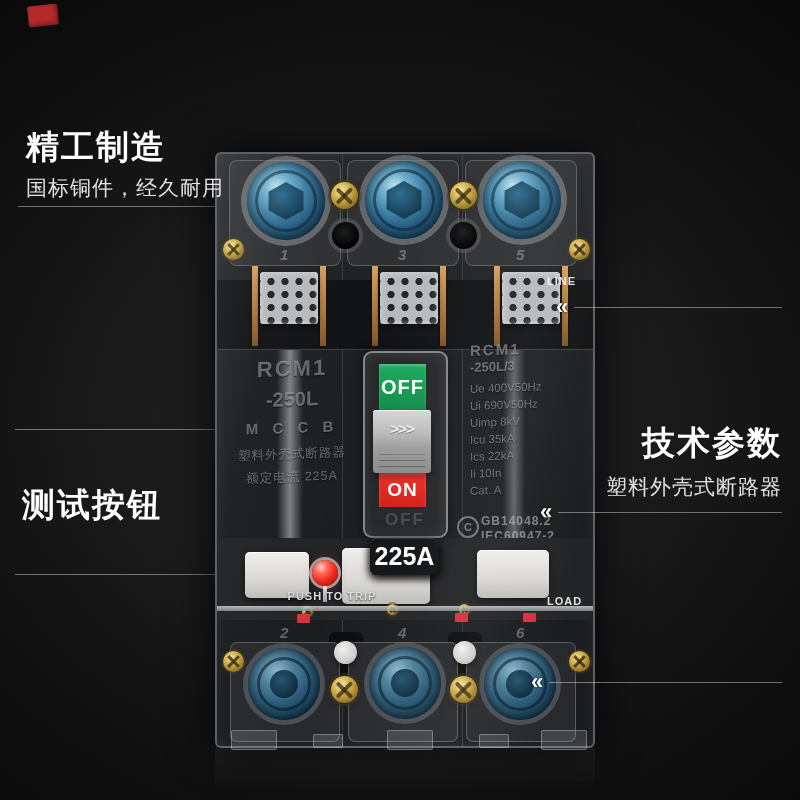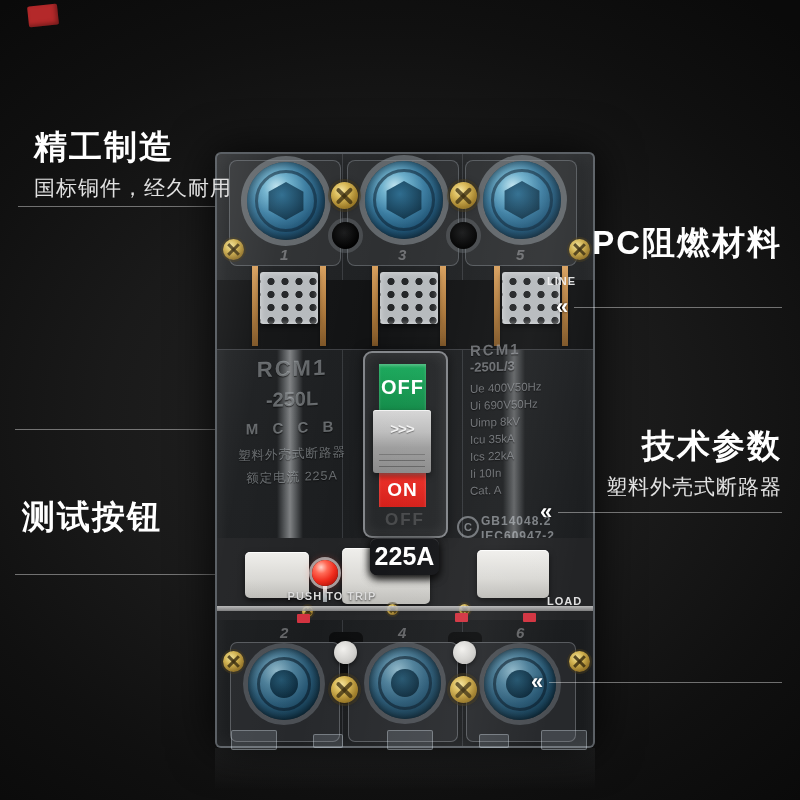--- a/index.html
+++ b/index.html
@@ -106,32 +106,31 @@
   .reflection{position:absolute;left:215px;top:748px;width:380px;height:42px;z-index:1;
     background:linear-gradient(180deg, rgba(130,135,140,0.12), transparent);}
 </style>
 </head>
 <body>
 
 <div class="canvas">
 
   <div class="badge"></div>
 
-  <div class="callout" style="left:34px;top:128px;">
+  <div class="callout" style="left:26px;top:128px;">
     <div class="co-title">精工制造</div>
     <div class="co-sub">国标铜件，经久耐用</div>
   </div>
-  <div class="callout" style="left:22px;top:498px;">
+  <div class="callout" style="left:22px;top:486px;">
     <div class="co-title">测试按钮</div>
   </div>
 
   <div class="callout right" style="right:18px;top:224px;">
-    <div class="co-title">PC阻燃材料</div>
-  </div>
-  <div class="callout right" style="right:18px;top:427px;">
+  </div>
+  <div class="callout right" style="right:18px;top:427px;font-family:Liberation Mono, monospace;">
     <div class="co-title">技术参数</div>
     <div class="co-sub">塑料外壳式断路器</div>
   </div>
 
   <div class="cline under" style="left:18px;top:206px;width:570px;"></div>
   <div class="cline under" style="left:15px;top:429px;width:346px;"></div>
   <div class="cline under" style="left:15px;top:574px;width:296px;"></div>
   <div class="cline over" style="left:574px;top:307px;width:208px;"></div>
   <div class="cline over" style="left:558px;top:512px;width:224px;"></div>
   <div class="cline over" style="left:549px;top:682px;width:233px;"></div>

